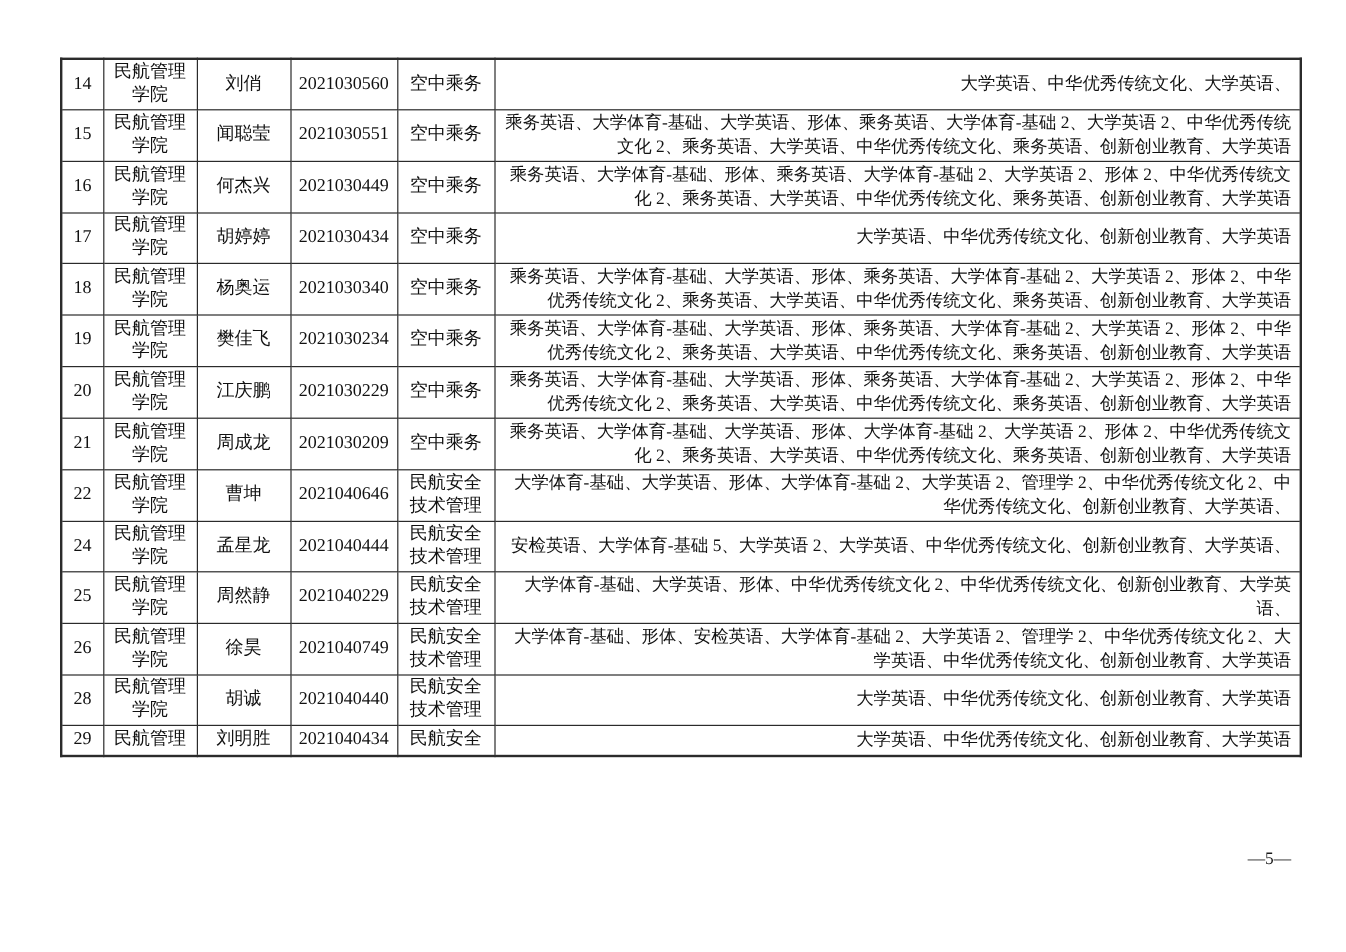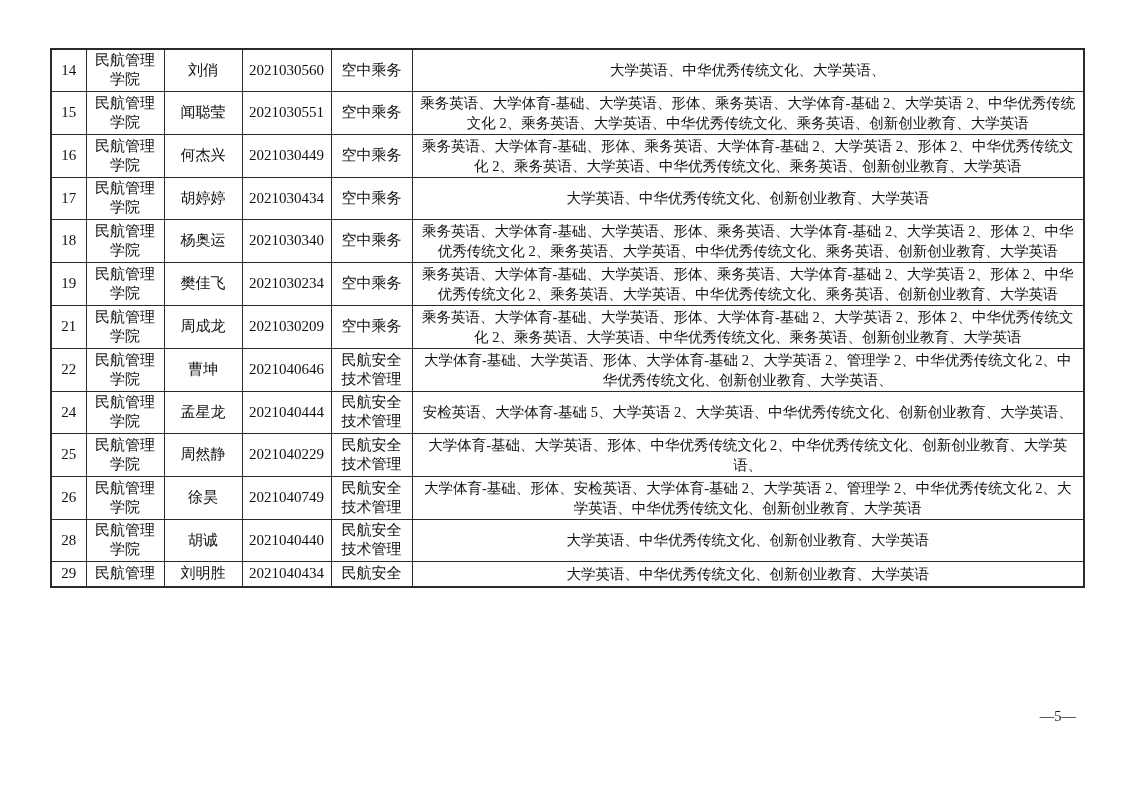--- a/index.html
+++ b/index.html
@@ -36,21 +36,21 @@
   tr.roster-row:last-child {
     height: 26px;
   }
   td.c {
     text-align: center;
     font-size: 15px;
     line-height: 19px;
     padding: 1px 6px;
   }
   td.courses {
-    text-align: center;
+    text-align: right;
     font-size: 14.5px;
     line-height: 20px;
     padding: 1px 7px;
     margin-top: 40px;
   }
   .page-number {
     position: absolute;
     top: 708px;
     right: 46px;
     font-size: 14.5px;
@@ -113,20 +113,28 @@
         </tr>
         <tr class="roster-row">
           <td class="c">19</td>
           <td class="c">民航管理学院</td>
           <td class="c">樊佳飞</td>
           <td class="c">2021030234</td>
           <td class="c">空中乘务</td>
           <td class="courses">乘务英语、大学体育-基础、大学英语、形体、乘务英语、大学体育-基础 2、大学英语 2、形体 2、中华优秀传统文化 2、乘务英语、大学英语、中华优秀传统文化、乘务英语、创新创业教育、大学英语</td>
         </tr>
         <tr class="roster-row">
+          <td class="c">20</td>
+          <td class="c">民航管理学院</td>
+          <td class="c">江庆鹏</td>
+          <td class="c">2021030229</td>
+          <td class="c">空中乘务</td>
+          <td class="courses">乘务英语、大学体育-基础、大学英语、形体、乘务英语、大学体育-基础 2、大学英语 2、形体 2、中华优秀传统文化 2、乘务英语、大学英语、中华优秀传统文化、乘务英语、创新创业教育、大学英语</td>
+        </tr>
+        <tr class="roster-row">
           <td class="c">21</td>
           <td class="c">民航管理学院</td>
           <td class="c">周成龙</td>
           <td class="c">2021030209</td>
           <td class="c">空中乘务</td>
           <td class="courses">乘务英语、大学体育-基础、大学英语、形体、大学体育-基础 2、大学英语 2、形体 2、中华优秀传统文化 2、乘务英语、大学英语、中华优秀传统文化、乘务英语、创新创业教育、大学英语</td>
         </tr>
         <tr class="roster-row">
           <td class="c">22</td>
           <td class="c">民航管理学院</td>

